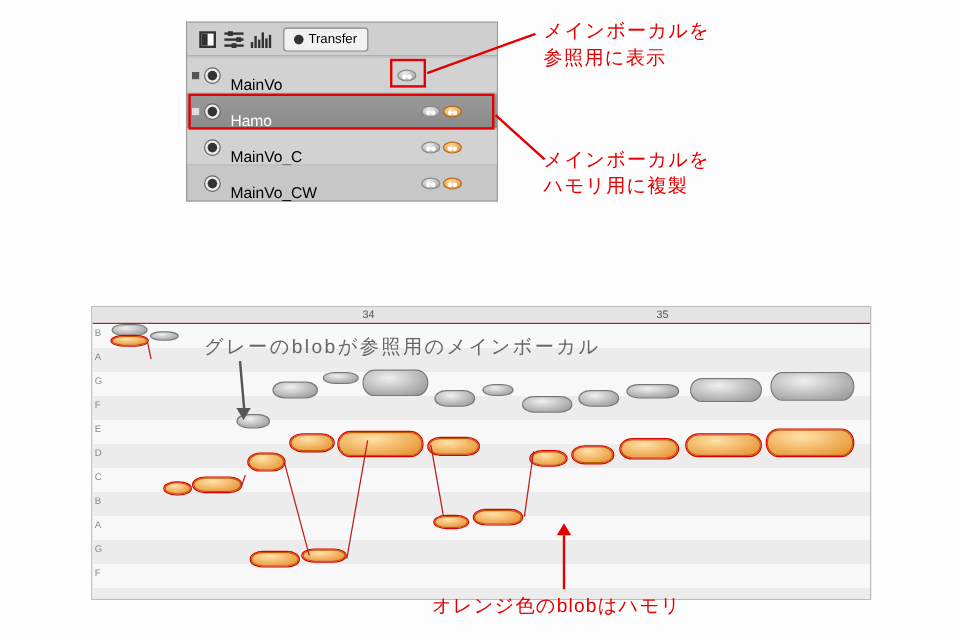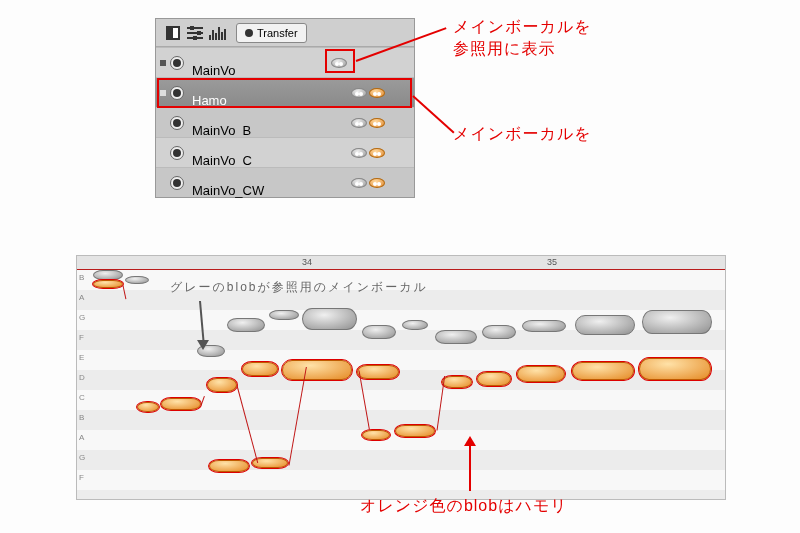--- a/index.html
+++ b/index.html
@@ -220,28 +220,20 @@
   <div class="track-row sel">
     <span class="row-dot" style="background:#ddd"></span>
     <span class="row-rec"></span>
     <span class="row-name">Hamo</span>
     <span class="blob-indicator" style="left:195px;">
       <span class="blob grey"></span>
       <span class="blob orange"></span>
     </span>
   </div>
 
-  <div class="track-row">
-    <span class="row-rec" style="margin-left:10px"></span>
-    <span class="row-name">MainVo_B</span>
-    <span class="blob-indicator" style="left:195px;">
-      <span class="blob grey"></span>
-      <span class="blob orange"></span>
-    </span>
-  </div>
 
   <div class="track-row alt">
     <span class="row-rec" style="margin-left:10px"></span>
     <span class="row-name">MainVo_C</span>
     <span class="blob-indicator" style="left:195px;">
       <span class="blob grey"></span>
       <span class="blob orange"></span>
     </span>
   </div>
 
@@ -260,20 +252,21 @@
 <div class="red-box-small" style="left:157px; top:78px; width:255px; height:30px;"></div>
 
 <div class="anno" style="left:453px; top:16px;">
   <div>メインボーカルを</div>
   <div>参照用に表示</div>
 </div>
 <div class="anno-line" style="left:356px; top:60px; width:96px; transform:rotate(-20deg);"></div>
 
 <div class="anno" style="left:453px; top:123px;">
   <div>メインボーカルを</div>
+  <div>ハモリ用に複製</div>
 </div>
 <div class="anno-line" style="left:413px; top:95px; width:55px; transform:rotate(42deg);"></div>
 
 <div class="editor">
   <div class="ed-ruler">
     <span style="left:225px">34</span>
     <span style="left:470px">35</span>
   </div>
   <div class="ed-body">
     <span class="keylabel" style="top:3px">B</span>
@@ -321,21 +314,21 @@
 
     <div class="pitchline" style="left:46px;  top:15px;  width:14px; transform:rotate(78deg); transform-origin:left;"></div>
     <div class="pitchline" style="left:124px; top:135px; width:10px; transform:rotate(-70deg); transform-origin:left;"></div>
     <div class="pitchline" style="left:160px; top:115px; width:80px; transform:rotate(75deg); transform-origin:left;"></div>
     <div class="pitchline" style="left:212px; top:195px; width:100px; transform:rotate(-80deg); transform-origin:left;"></div>
     <div class="pitchline" style="left:282px; top:100px; width:60px; transform:rotate(80deg); transform-origin:left;"></div>
     <div class="pitchline" style="left:360px; top:160px; width:55px; transform:rotate(-82deg); transform-origin:left;"></div>
   </div>
 </div>
 
-<div style="position:absolute; left:170px; top:279px; color:#666; font-size:12px; letter-spacing:2px;">グレーのblobが参照用のメインボーカル</div>
+<div style="position:absolute; left:170px; top:279px; color:#666; font-size:16px; letter-spacing:2px;">グレーのblobが参照用のメインボーカル</div>
 
 <div class="anno-line-g" style="left:200px; top:300px; width:42px; transform:rotate(85deg);"></div>
 <div class="arrowhead" style="left:197px; top:340px; border-left:6px solid transparent; border-right:6px solid transparent; border-top:10px solid #555;"></div>
 
 <div class="anno" style="left:360px; top:495px;text-align:right;">オレンジ色のblobはハモリ</div>
 
 <div class="anno-line" style="left:470px; top:445px; width:45px; transform:rotate(90deg);"></div>
 <div class="arrowhead" style="left:464px; top:436px; border-left:6px solid transparent; border-right:6px solid transparent; border-bottom:10px solid #e40000;"></div>
 
 </body></html>

